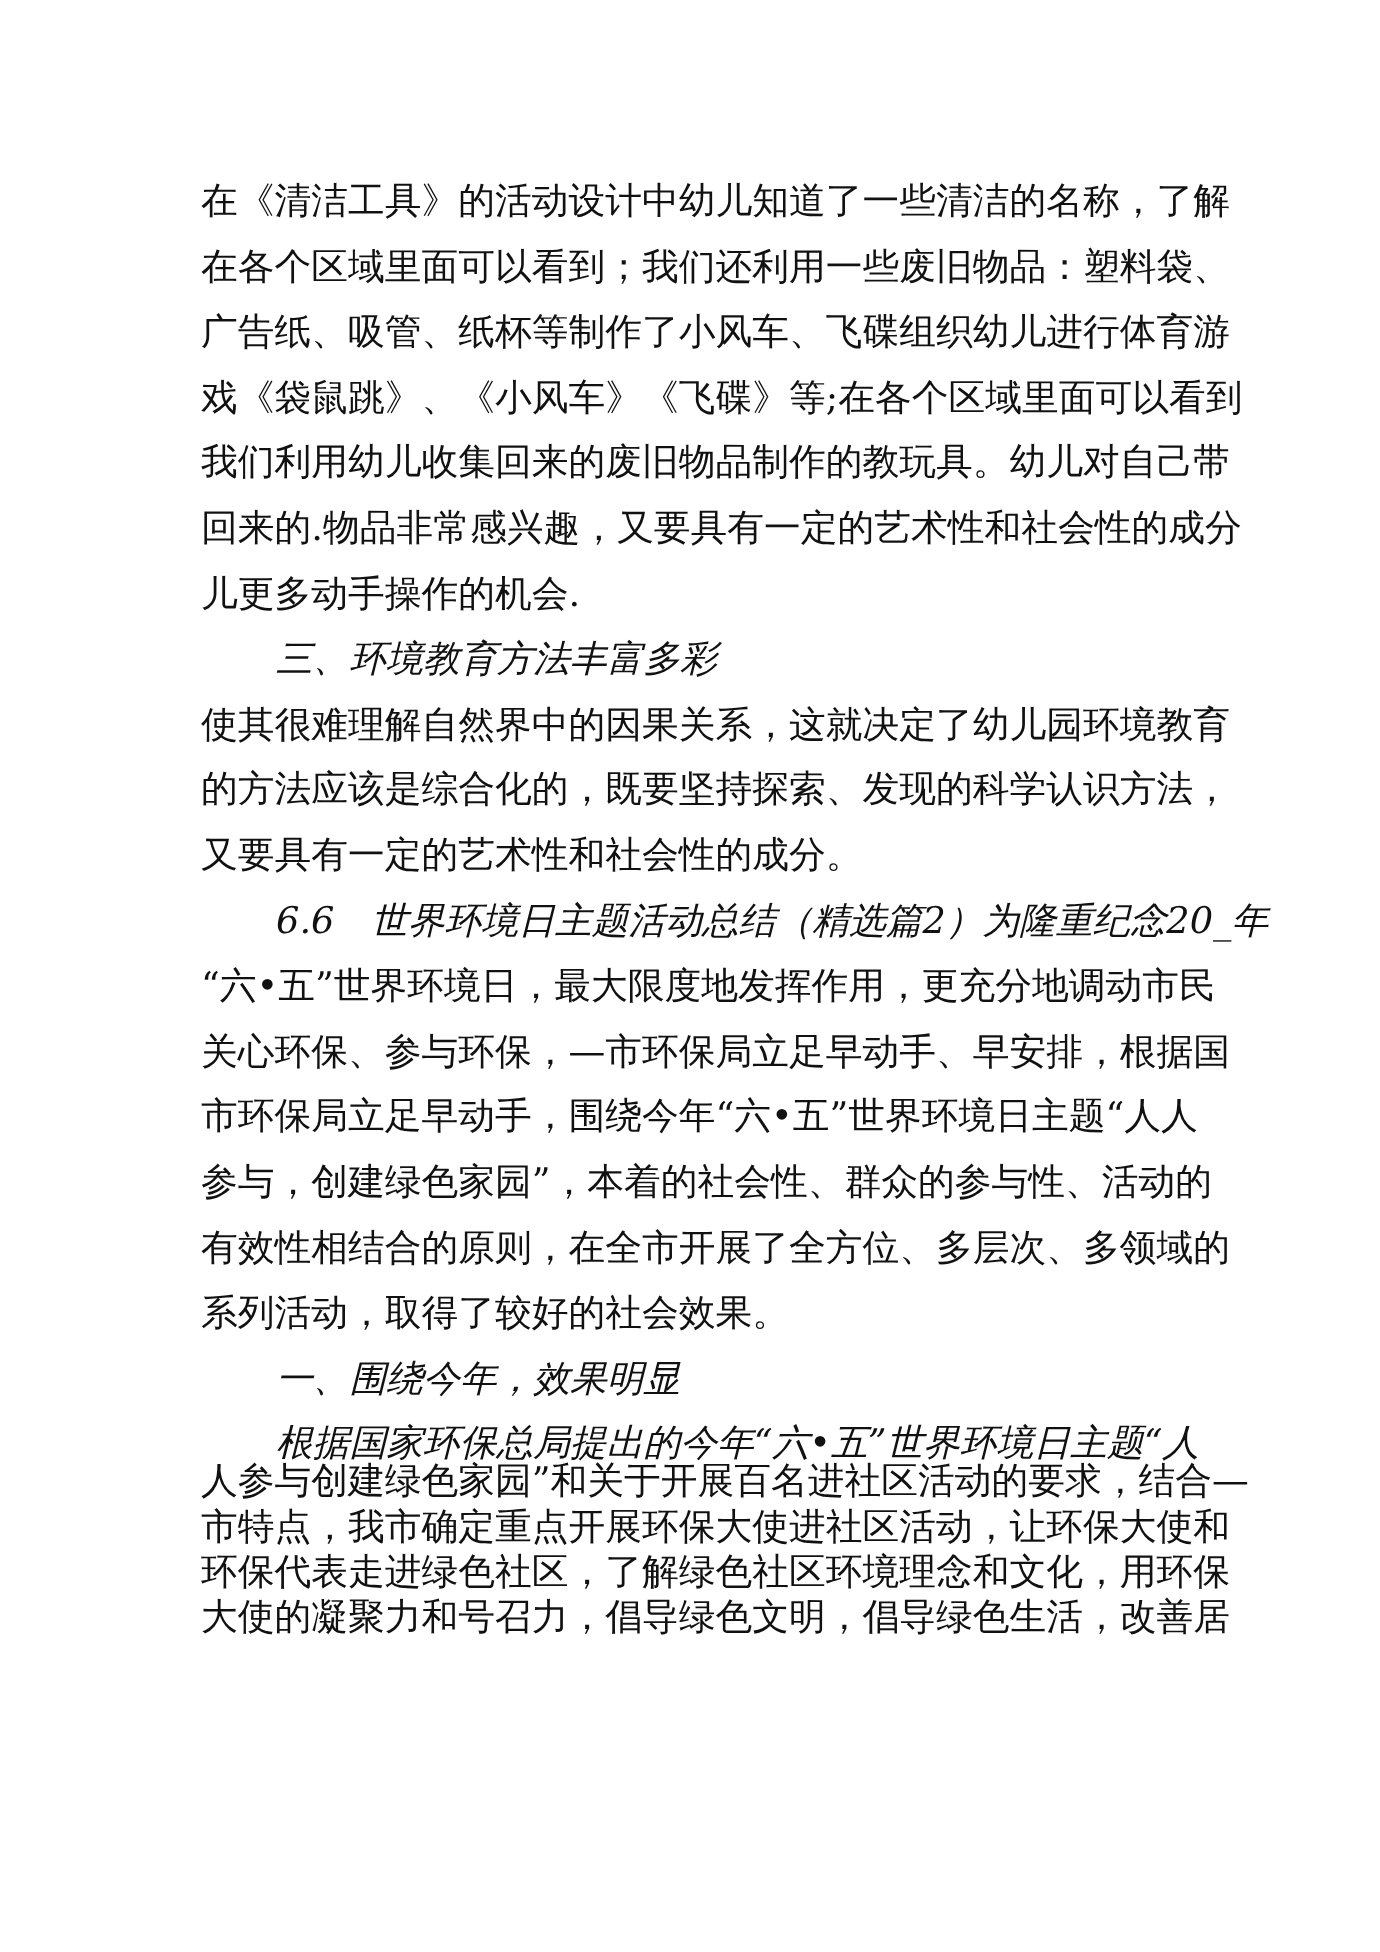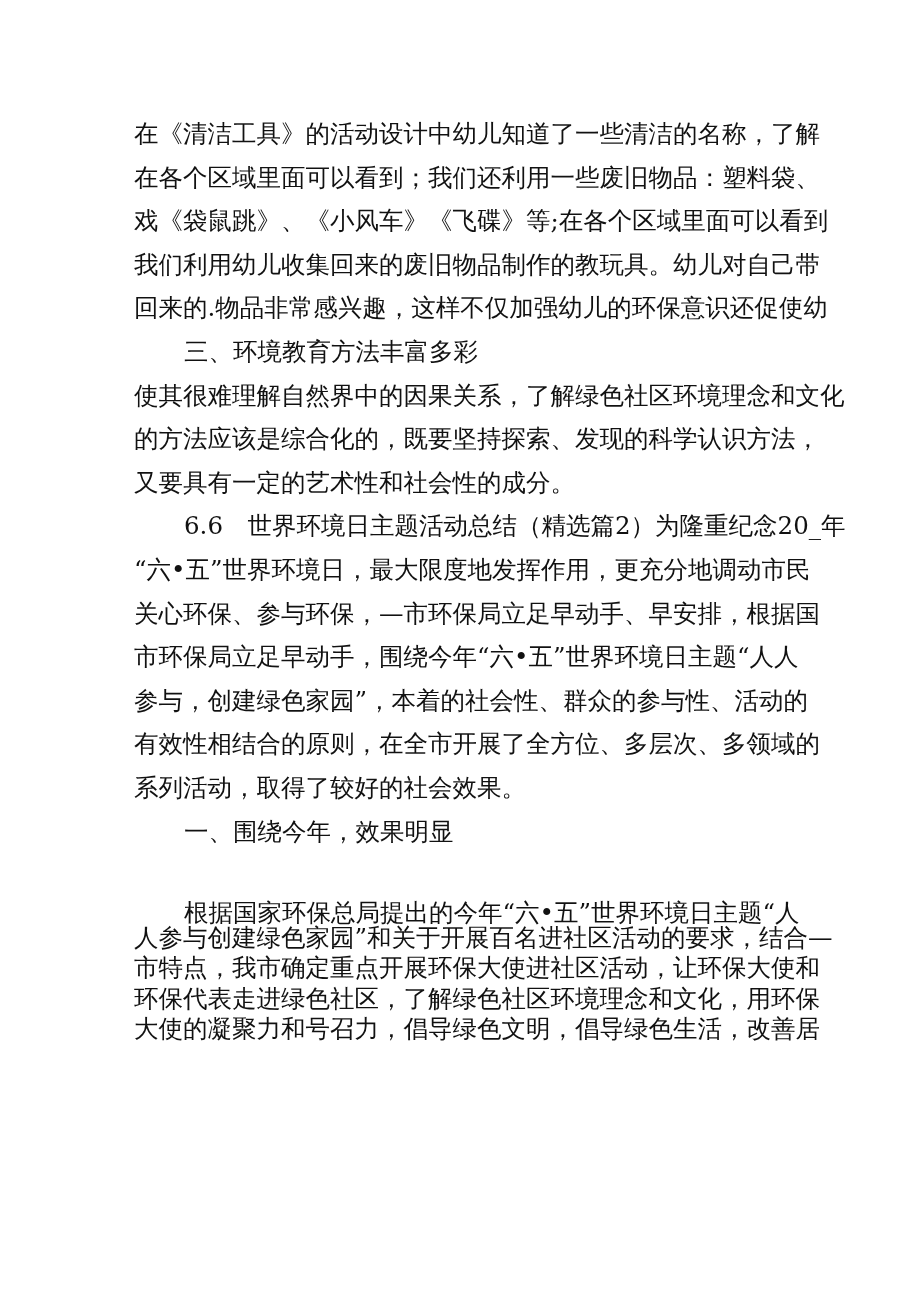--- a/index.html
+++ b/index.html
@@ -10,64 +10,66 @@
   .text-block {
     position: absolute; left: 134px; top: 112px; width: 656px;
     font-family: "DejaVu Serif", "Liberation Serif", serif;
     font-size: 24.5px; color: #111111;
   }
   .line {
     display: block; height: 43.6px; line-height: 43.6px;
     white-space: nowrap; text-align: justify; text-align-last: justify;
     overflow: visible;
   }
-  .line.indent { padding-left: 50px; }
+  .line.indent { padding-left: 50px; font-style: italic; }
   .line.last { text-align-last: left; }
   .line.tight { height: 30.3px; line-height: 30.3px; }
 </style>
 </head>
 <body>
 
 <div class="page">
   <div class="text-block">
 
     <div>
       <span class="line">在《清洁工具》的活动设计中幼儿知道了一些清洁的名称，了解</span>
       <span class="line">在各个区域里面可以看到；我们还利用一些废旧物品：塑料袋、</span>
+      <span class="line">广告纸、吸管、纸杯等制作了小风车、飞碟组织幼儿进行体育游</span>
       <span class="line">戏《袋鼠跳》、《小风车》《飞碟》等;在各个区域里面可以看到</span>
       <span class="line">我们利用幼儿收集回来的废旧物品制作的教玩具。幼儿对自己带</span>
-      <span class="line">回来的.物品非常感兴趣，这样不仅加强幼儿的环保意识还促使幼</span>
+      <span class="line">回来的.物品非常感兴趣，又要具有一定的艺术性和社会性的成分</span>
+      <span class="line last">儿更多动手操作的机会.</span>
     </div>
 
     <div>
       <span class="line indent last">三、环境教育方法丰富多彩</span>
     </div>
 
     <div>
-      <span class="line">使其很难理解自然界中的因果关系，了解绿色社区环境理念和文化</span>
+      <span class="line">使其很难理解自然界中的因果关系，这就决定了幼儿园环境教育</span>
       <span class="line">的方法应该是综合化的，既要坚持探索、发现的科学认识方法，</span>
       <span class="line last">又要具有一定的艺术性和社会性的成分。</span>
     </div>
 
     <div>
       <span class="line indent">6.6　世界环境日主题活动总结（精选篇2）为隆重纪念20_年</span>
       <span class="line">“六•五”世界环境日，最大限度地发挥作用，更充分地调动市民</span>
       <span class="line">关心环保、参与环保，—市环保局立足早动手、早安排，根据国</span>
       <span class="line">市环保局立足早动手，围绕今年“六•五”世界环境日主题“人人</span>
       <span class="line">参与，创建绿色家园”，本着的社会性、群众的参与性、活动的</span>
       <span class="line">有效性相结合的原则，在全市开展了全方位、多层次、多领域的</span>
       <span class="line last">系列活动，取得了较好的社会效果。</span>
     </div>
 
     <div>
       <span class="line indent last">一、围绕今年，效果明显</span>
     </div>
 
     <div>
-      <span class="line indent" style="height:32px;line-height:43.6px;margin-top:38px;">根据国家环保总局提出的今年“六•五”世界环境日主题“人</span>
+      <span class="line indent" style="height:32px;line-height:43.6px;">根据国家环保总局提出的今年“六•五”世界环境日主题“人</span>
       <span class="line tight">人参与创建绿色家园”和关于开展百名进社区活动的要求，结合—</span>
       <span class="line tight">市特点，我市确定重点开展环保大使进社区活动，让环保大使和</span>
       <span class="line tight">环保代表走进绿色社区，了解绿色社区环境理念和文化，用环保</span>
       <span class="line tight">大使的凝聚力和号召力，倡导绿色文明，倡导绿色生活，改善居</span>
     </div>
 
   </div>
 </div>
 
 </body></html>

